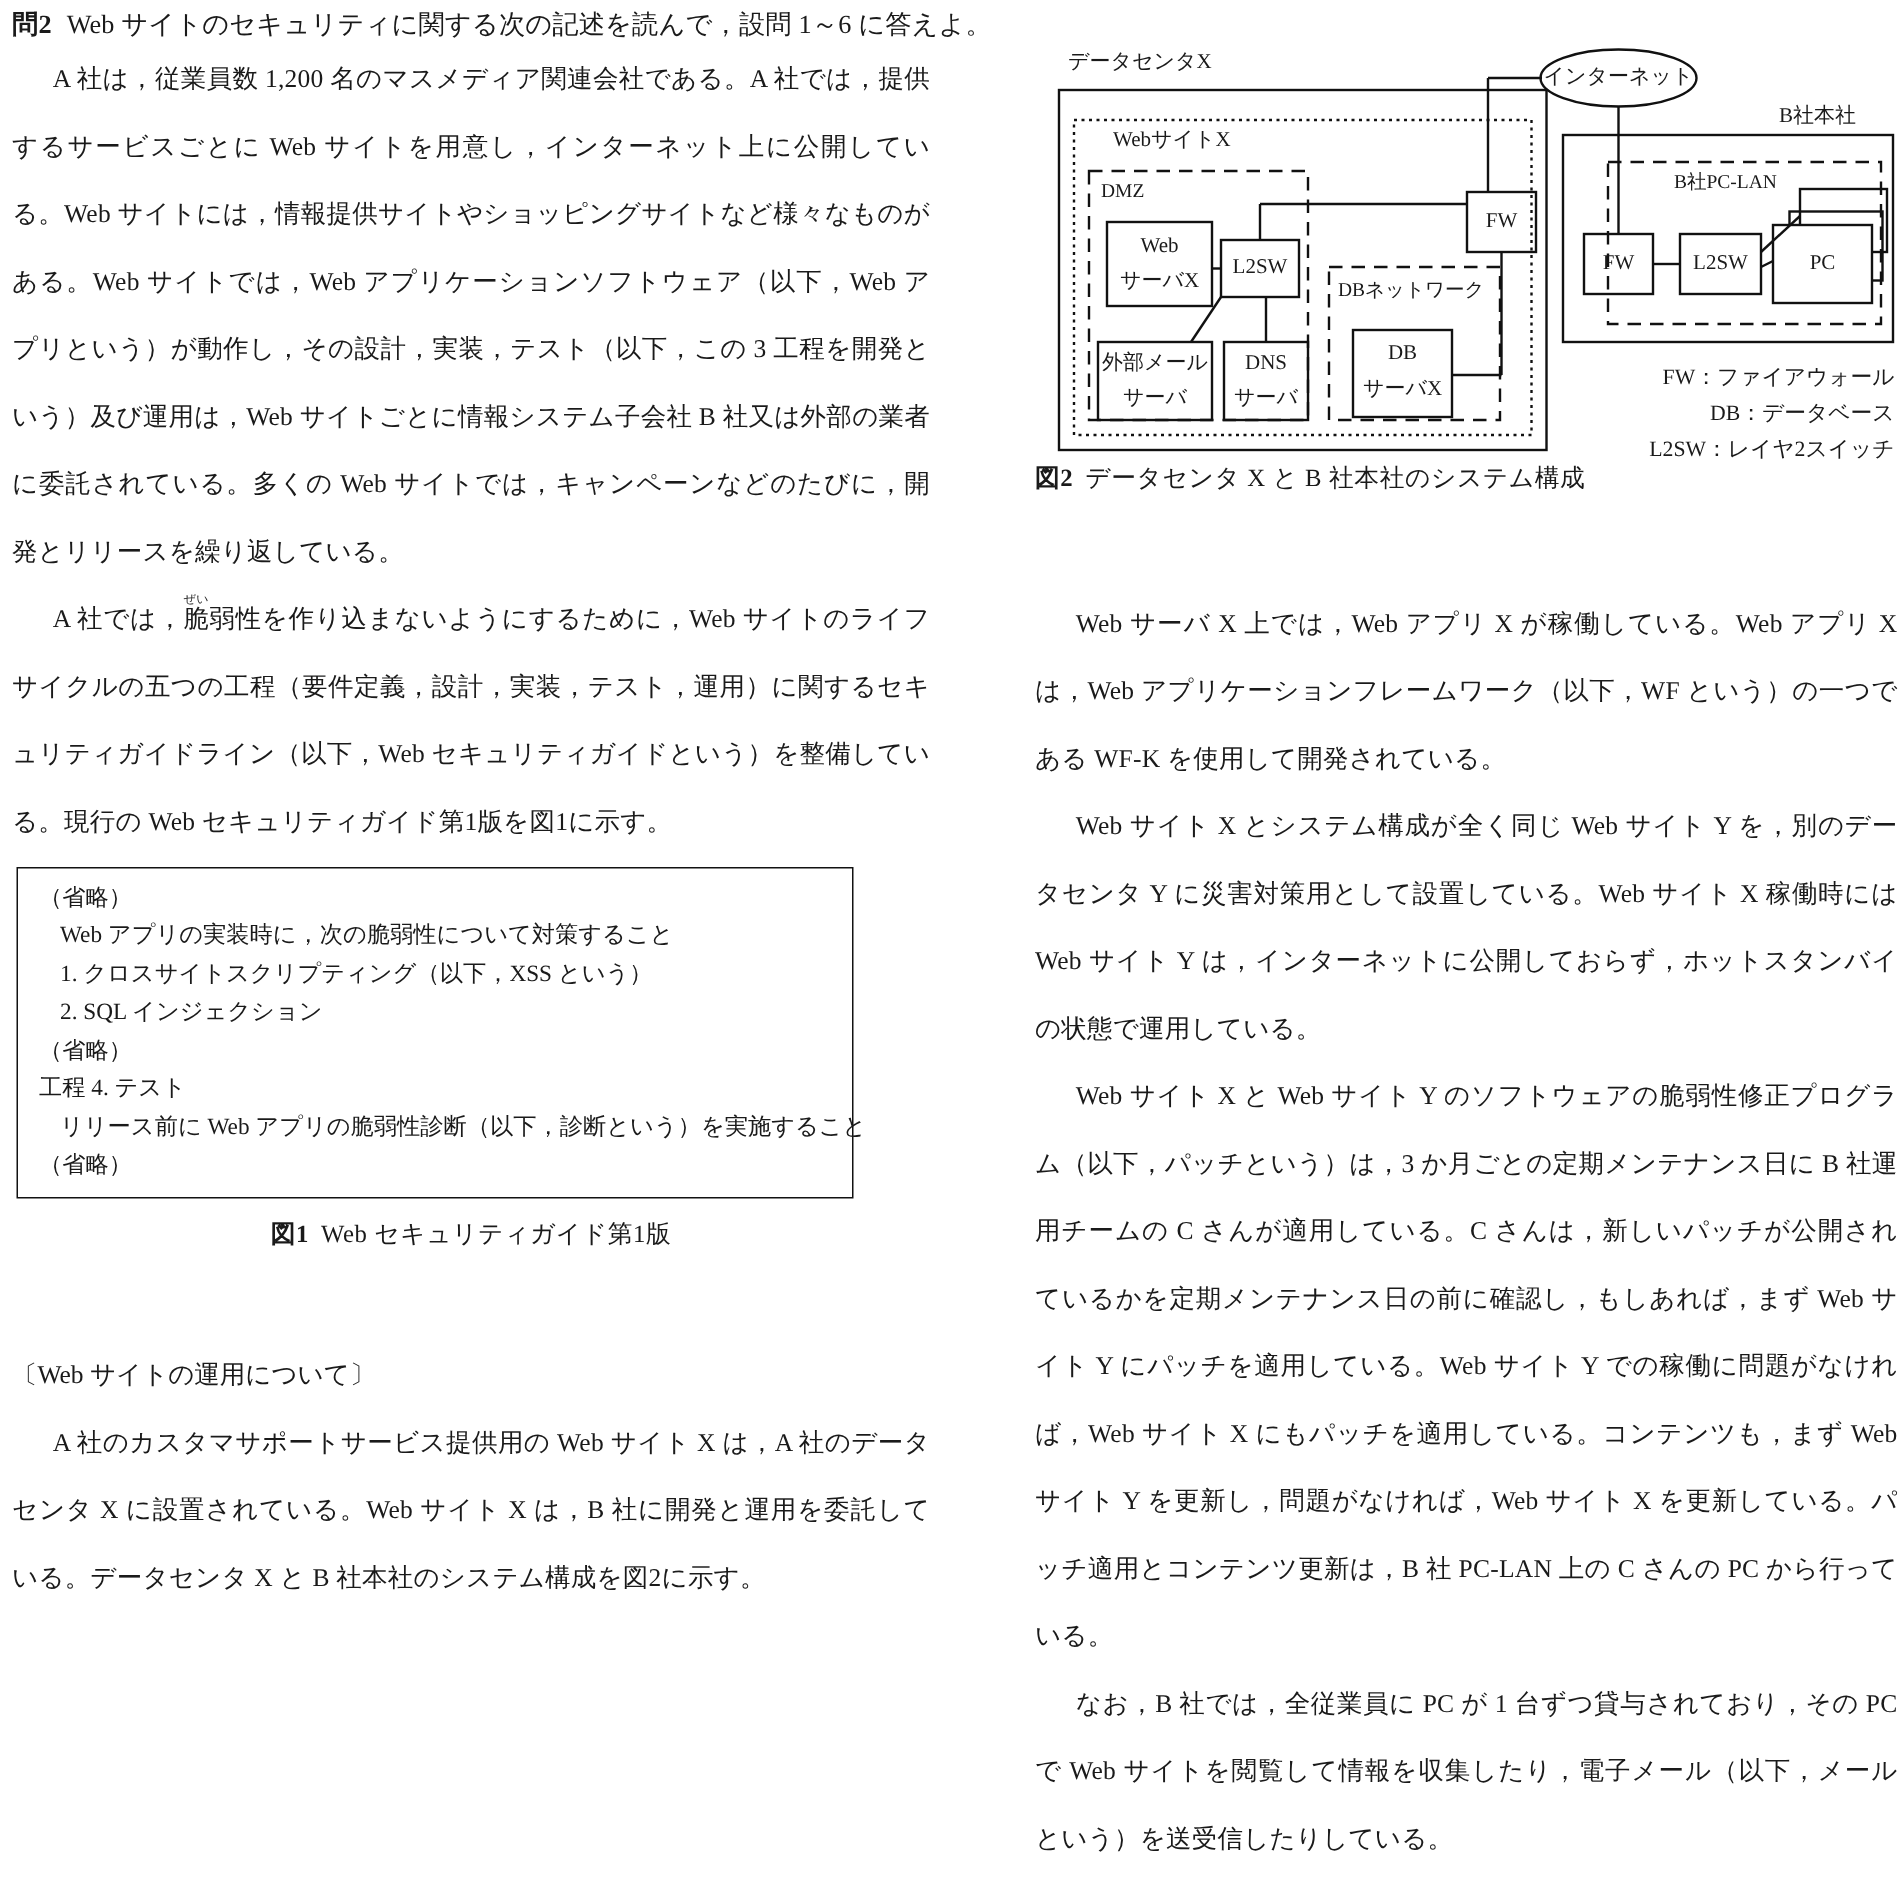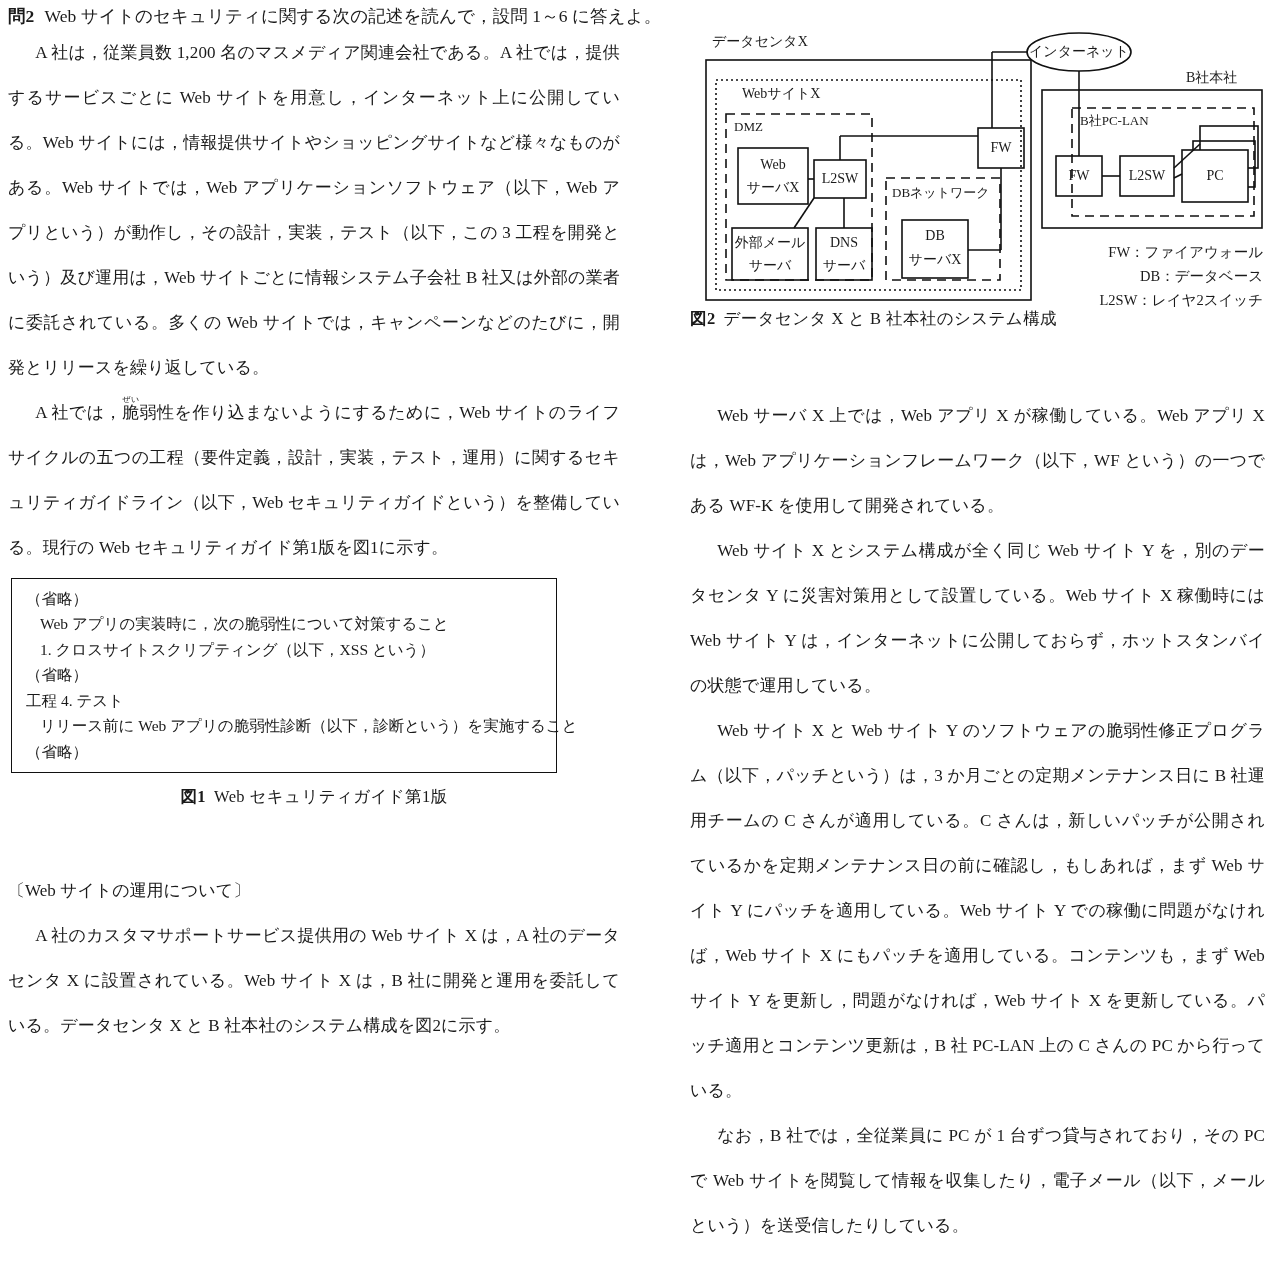--- a/index.html
+++ b/index.html
@@ -69,21 +69,21 @@
   rt {
     font-size: 8px;
     line-height: 1;
     letter-spacing: 0;
     font-family: "Liberation Sans", "DejaVu Sans", sans-serif;
   }
 
   
   .fig1-box {
     border: 1.6px solid #111;
-    padding: 7px 10px 8px 14px;
+    padding: 7px 22px 8px 14px;
     margin: 8px 0 0 3px;
     width: 520px;
     box-sizing: content-box;
   }
   .fig1-line {
     font-size: 15.5px;
     line-height: 25.5px;
     white-space: nowrap;
     margin: 0;
   }
@@ -158,20 +158,21 @@
 
     <p class="para indent">A 社は，従業員数 1,200 名のマスメディア関連会社である。A 社では，提供するサービスごとに Web サイトを用意し，インターネット上に公開している。Web サイトには，情報提供サイトやショッピングサイトなど様々なものがある。Web サイトでは，Web アプリケーションソフトウェア（以下，Web アプリという）が動作し，その設計，実装，テスト（以下，この 3 工程を開発という）及び運用は，Web サイトごとに情報システム子会社 B 社又は外部の業者に委託されている。多くの Web サイトでは，キャンペーンなどのたびに，開発とリリースを繰り返している。</p>
 
 
     <p class="para indent"><span>A 社では，</span><ruby><span>脆</span><rt>ぜい</rt></ruby><span>弱性を作り込まないようにするために，Web サイトのライフサイクルの五つの工程（要件定義，設計，実装，テスト，運用）に関するセキュリティガイドライン（以下，Web セキュリティガイドという）を整備している。現行の Web セキュリティガイド第1版を図1に示す。</span></p>
 
     <div class="fig1-box">
       <div class="fig1-line lv1">（省略）</div>
       <div class="fig1-line lv2">Web アプリの実装時に，次の脆弱性について対策すること</div>
       <div class="fig1-line lv2">1. クロスサイトスクリプティング（以下，XSS という）</div>
+      <div class="fig1-line lv2">2. SQL インジェクション</div>
       <div class="fig1-line lv1">（省略）</div>
       <div class="fig1-line lv1">工程 4. テスト</div>
       <div class="fig1-line lv2">リリース前に Web アプリの脆弱性診断（以下，診断という）を実施すること</div>
       <div class="fig1-line lv1">（省略）</div>
     </div>
 
     <div class="fig-caption">
       <span class="capnum">図1</span><span>Web セキュリティガイド第1版</span>
     </div>
 
@@ -258,21 +259,21 @@
 
       <div class="d-label sm" style="left:202px; top:178px;">DBネットワーク</div>
       <div class="d-label center" style="left:245px; top:228px;">DB</div>
       <div class="d-label center" style="left:245px; top:252px;">サーバX</div>
 
       <div class="d-label center" style="left:311px; top:140px;">FW</div>
 
       <div class="d-label center" style="left:389px; top:44px;">インターネット</div>
 
       <div class="d-label" style="left:496px; top:62px;">B社本社</div>
-      <div class="d-label sm" style="left:390px; top:106px;">B社PC-LAN</div>
+      <div class="d-label sm" style="left:390px; top:106px;padding-left:36px;">B社PC-LAN</div>
 
       <div class="d-label center" style="left:389px; top:168px;">FW</div>
       <div class="d-label center" style="left:457px; top:168px;">L2SW</div>
       <div class="d-label center" style="left:525px; top:168px;">PC</div>
 
       <div class="legend">
         <div>FW：ファイアウォール</div>
         <div>DB：データベース</div>
         <div>L2SW：レイヤ2スイッチ</div>
       </div>

